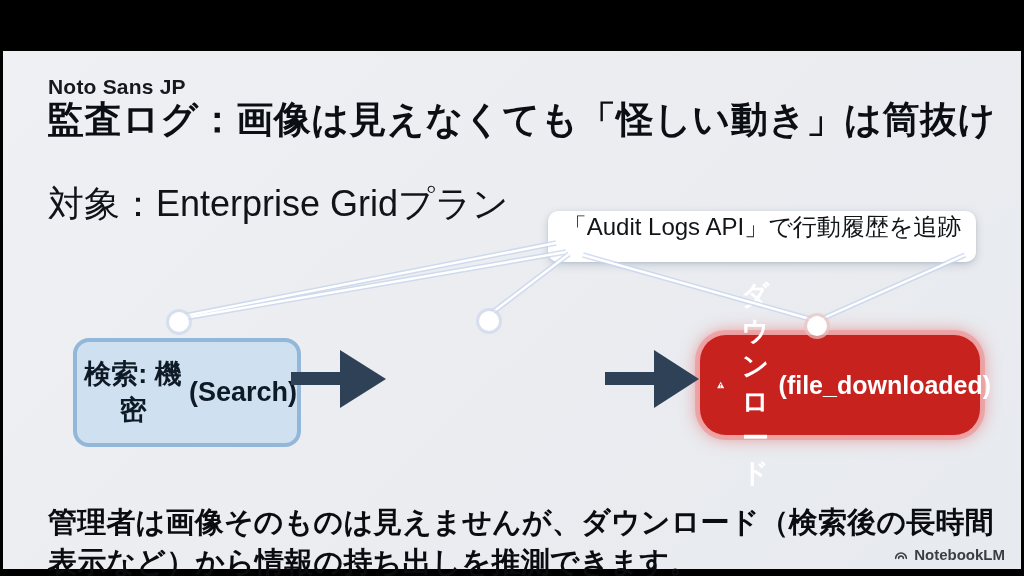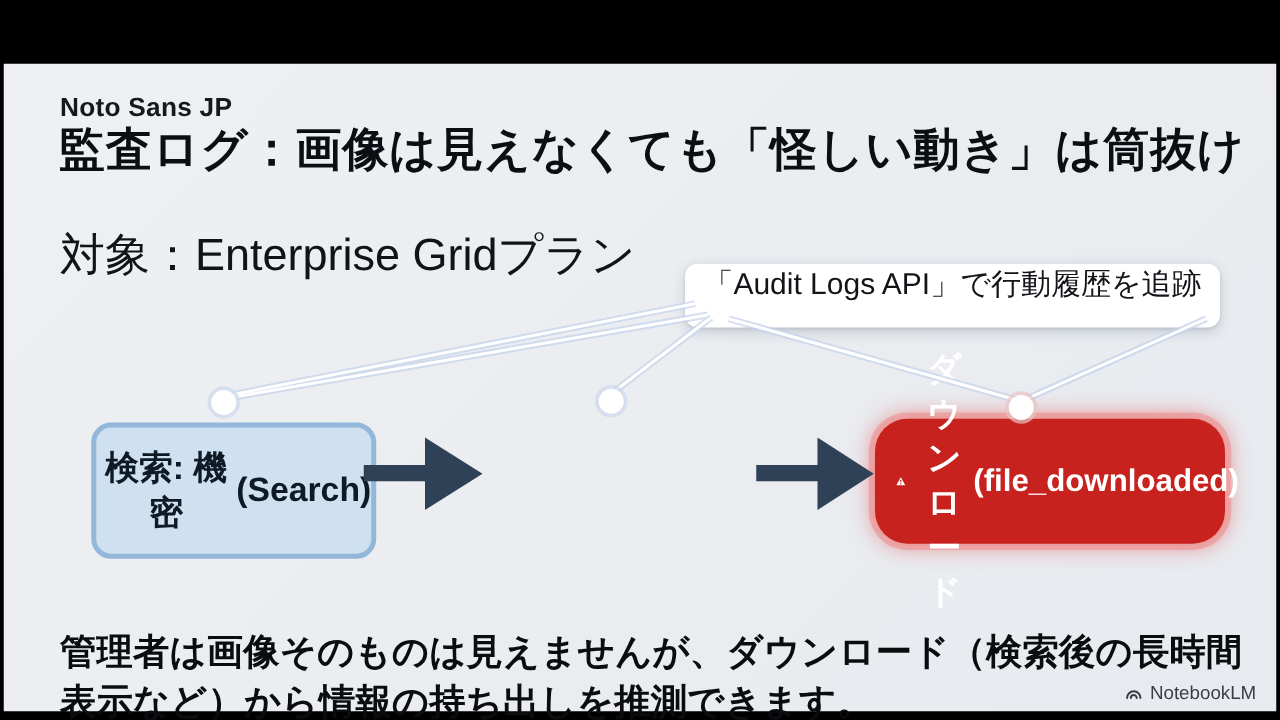--- a/index.html
+++ b/index.html
@@ -64,21 +64,21 @@
   .alert-line1{display:flex;align-items:center;gap:8px;justify-content:center;}
   .warn-icon{width:26px;height:24px;display:inline-block;}
   .body-text{
     position:absolute;left:45px;top:451px;width:952px;
     font-size:29px;font-weight:800;color:#0a0c0f;line-height:1.38;
     letter-spacing:0.2px;
   }
   .watermark{
     position:absolute;right:16px;bottom:6px;
     display:flex;align-items:center;gap:5px;
-    font-size:15px;font-weight:400;color:#3a3f45;text-align:center;
+    font-size:15px;font-weight:700;color:#3a3f45;text-align:center;
   }
   .nblm-icon{width:16px;height:16px;}
 </style>
 </head>
 <body>
 
 <div class="slide">
 
   <div class="font-label">Noto Sans JP</div>
 

